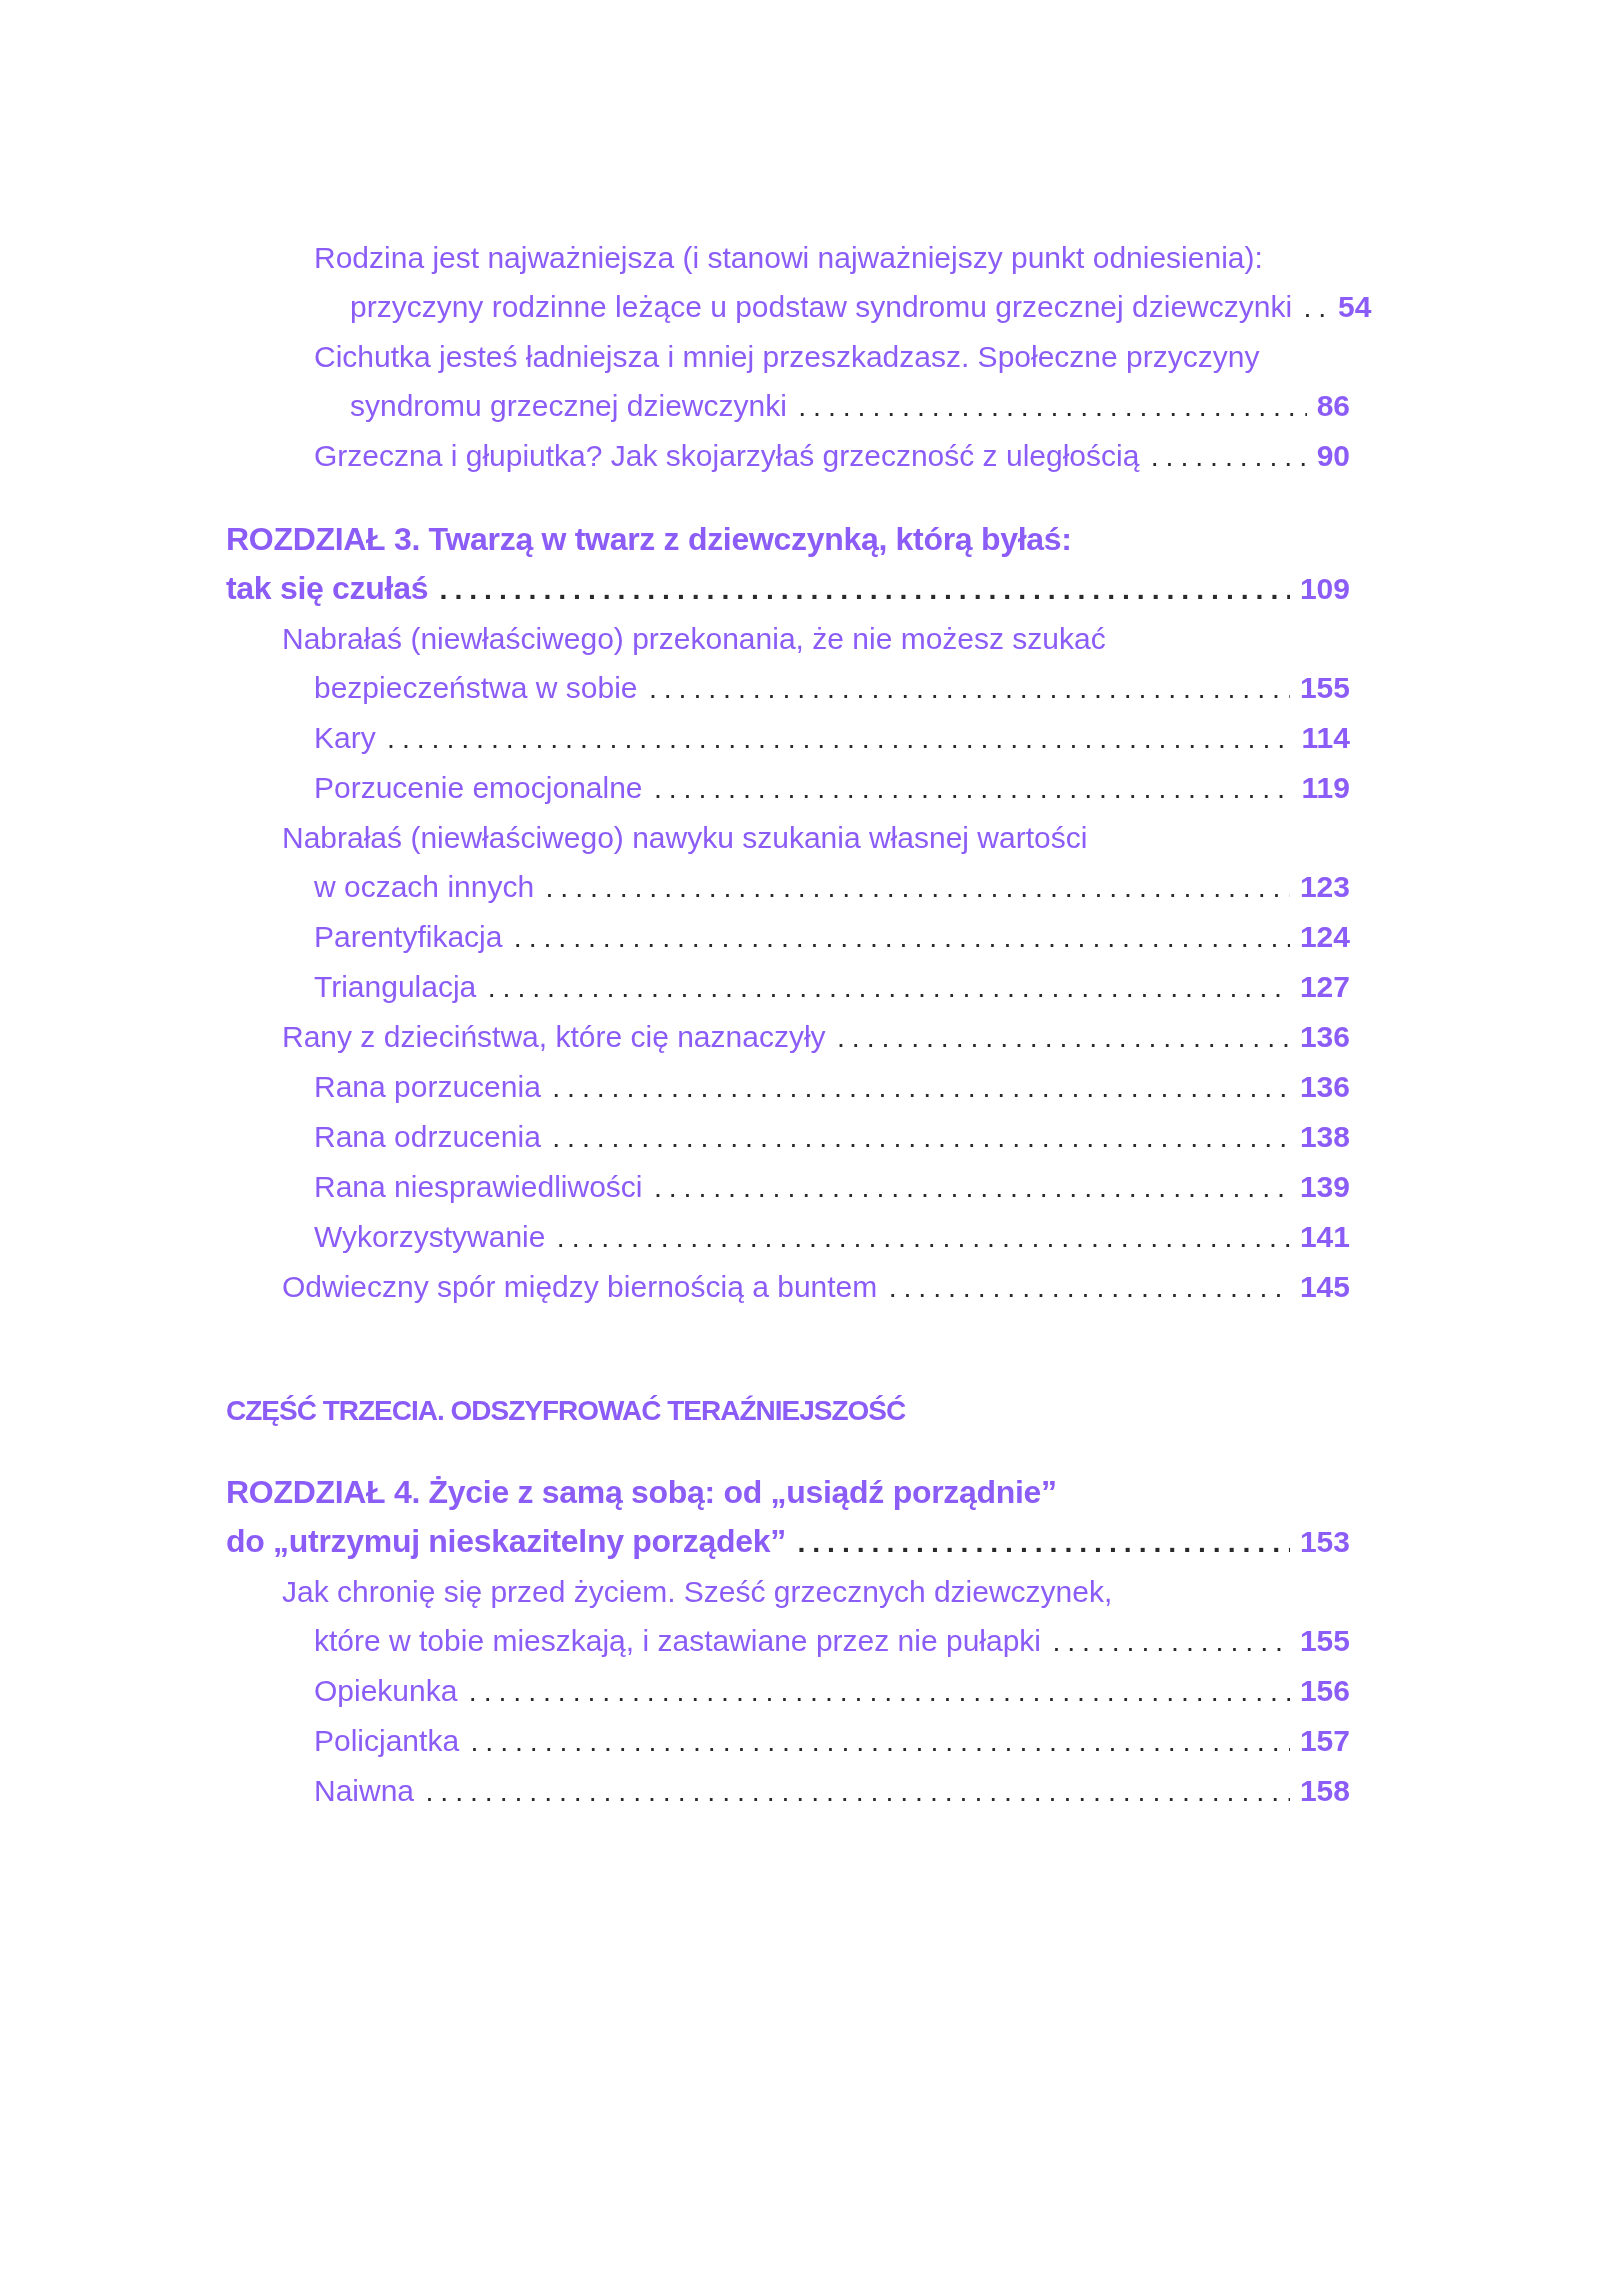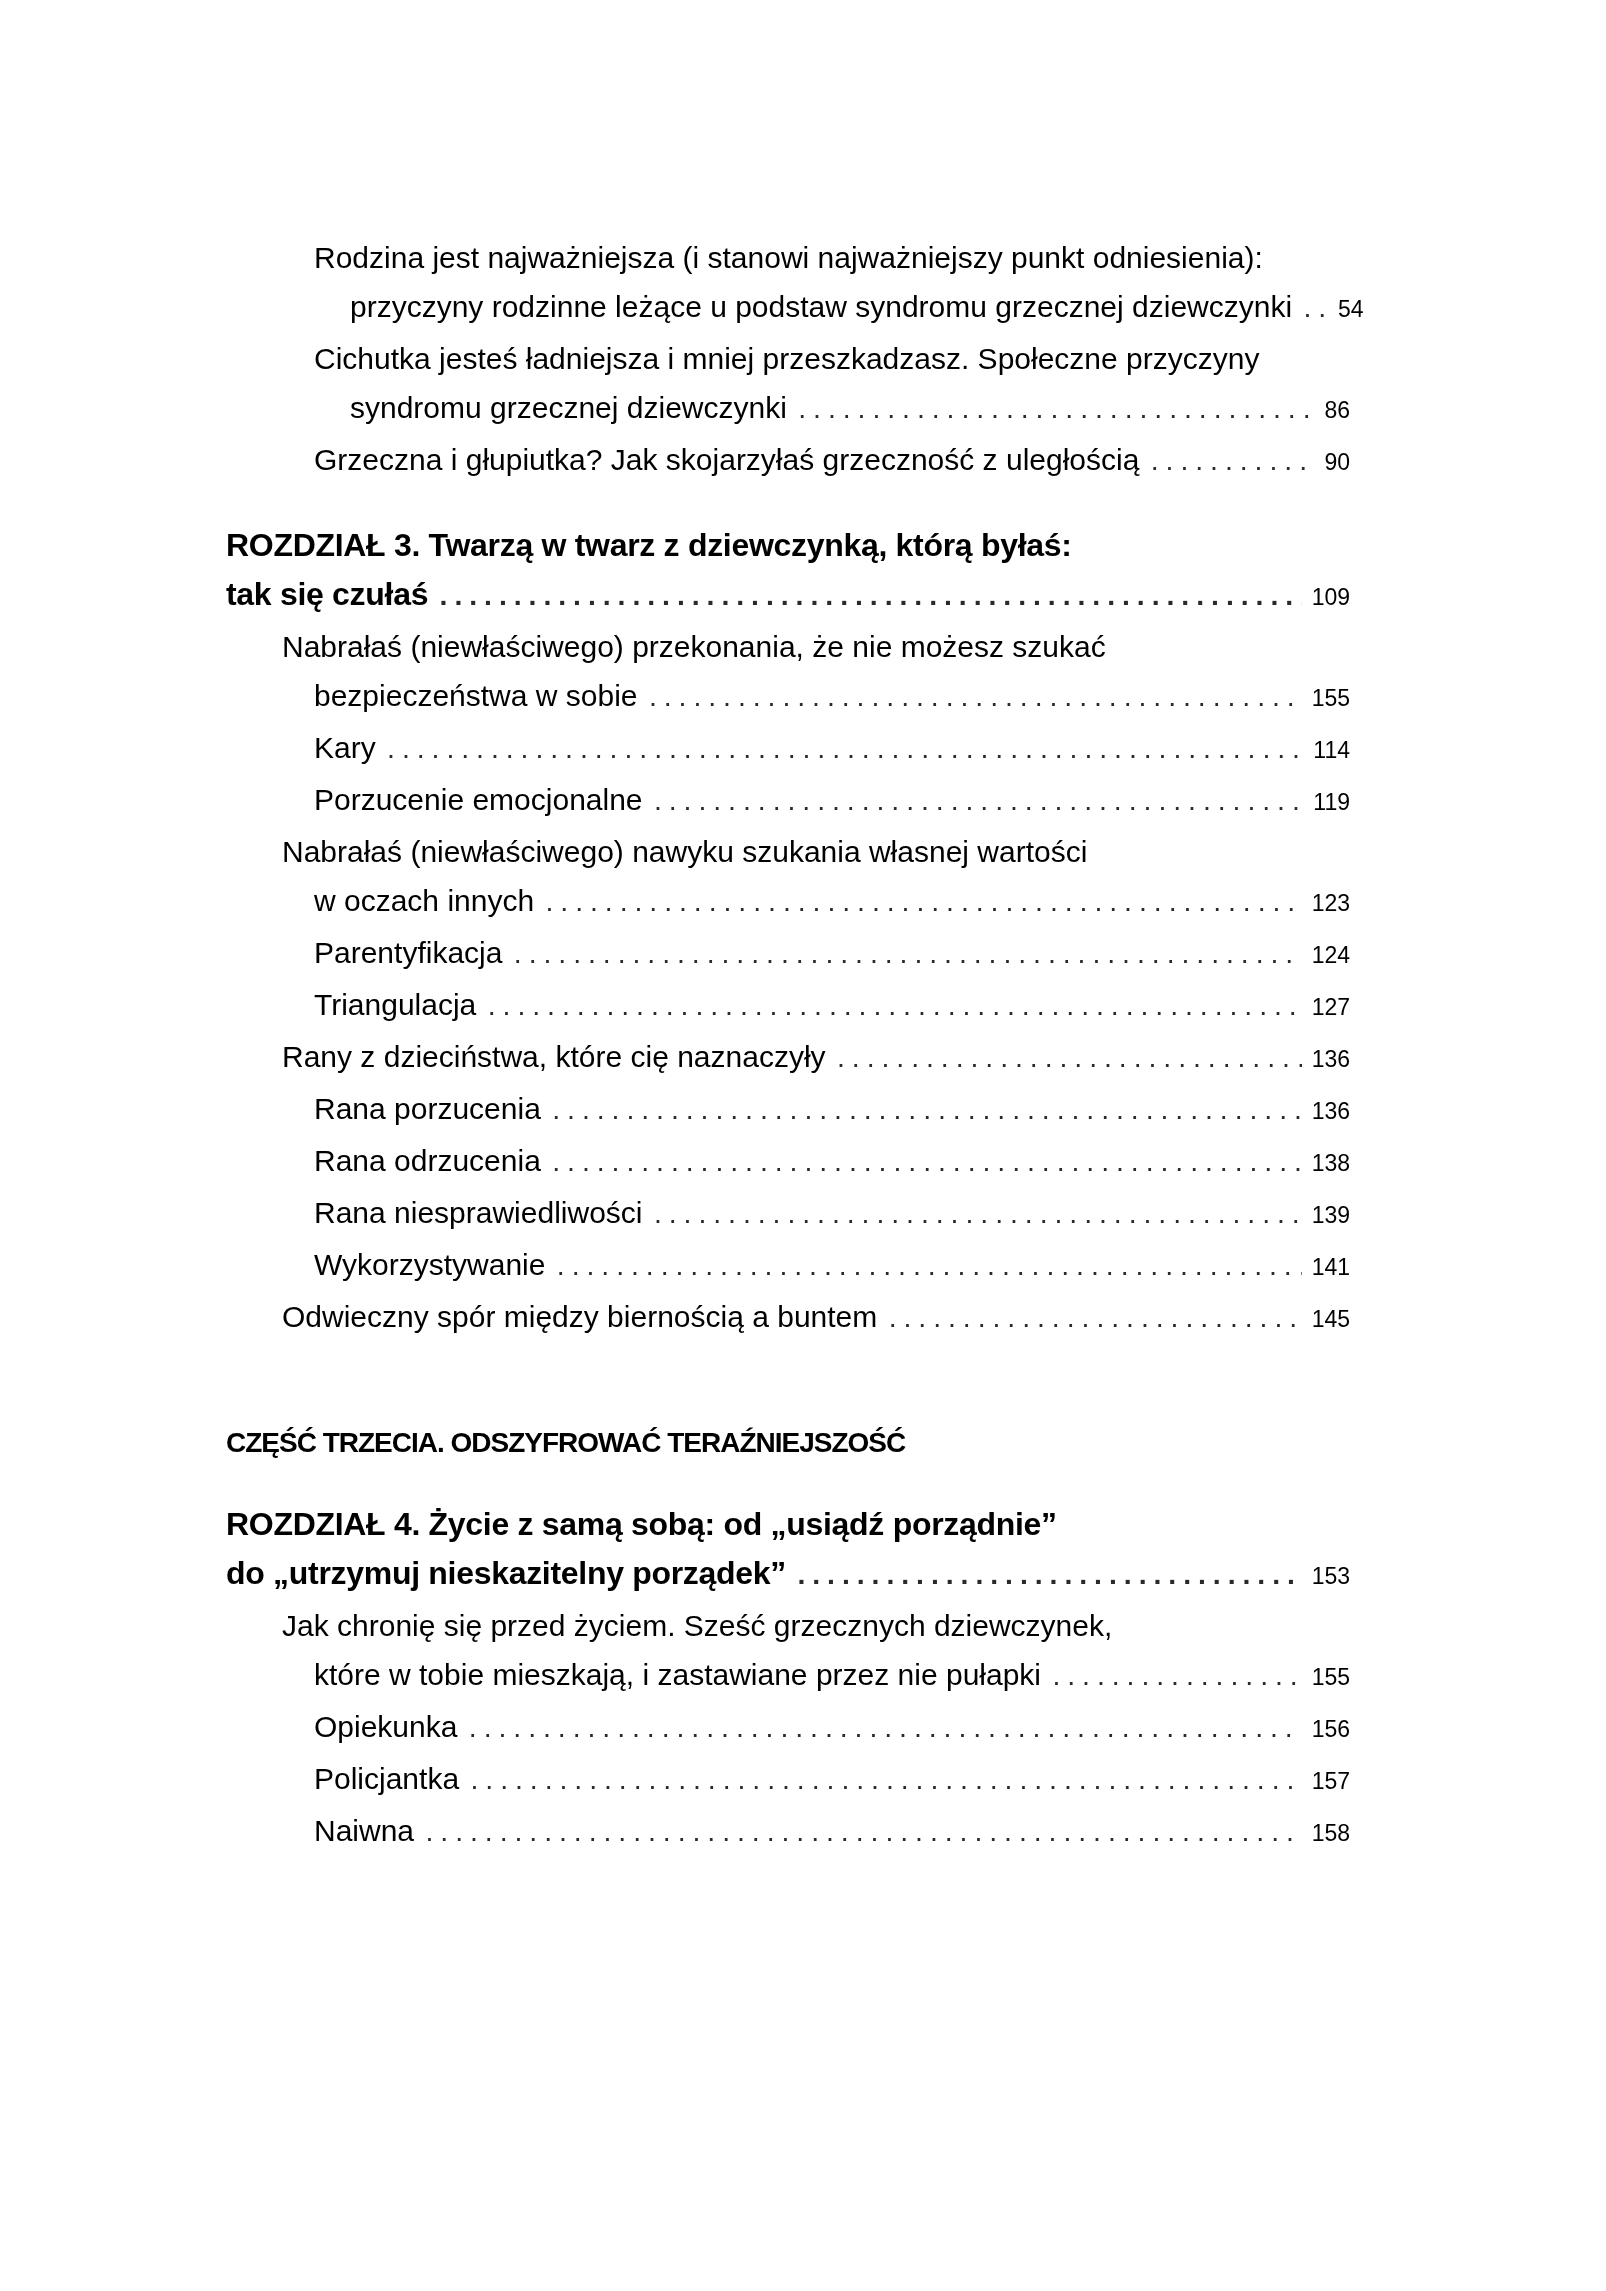--- a/index.html
+++ b/index.html
@@ -1,21 +1,21 @@
 <!DOCTYPE html>
 <html style="font-size:15px"><head>
 <meta charset="utf-8">
 <style>
   html,body{margin:0;padding:0;background:#ffffff;}
   .book-page{
     position:relative;
     width:1606px;height:2291px;
     background:#ffffff;
     font-family:"Liberation Sans","DejaVu Sans",sans-serif;
-    color:#000000;
+    color:#8b5cf6;
     overflow:hidden;
   }
   .toc{
     position:absolute;
     left:226px;top:233px;
     width:1124px;
   }
   .row{
     display:flex;
     align-items:baseline;
@@ -32,21 +32,21 @@
     min-width:25px;
     margin-left:11.4px;
     margin-right:9.5px;
     font-size:28.5px;
     letter-spacing:-0.5px;
     color:#2a2a28;
   }
   .leader::after{
     content:". . . . . . . . . . . . . . . . . . . . . . . . . . . . . . . . . . . . . . . . . . . . . . . . . . . . . . . . . . . . . . . . . . . . . . . .";
   }
-  .pnum{flex:0 0 auto;font-size:23px;font-weight:400;}
+  .pnum{flex:0 0 auto;font-size:30px;font-weight:700;}
   
   .lvl-section .label{margin-left:56px;}
   .lvl-sub .label{margin-left:88px;}
   .lvl-sub2 .label{margin-left:124px;}
   
   .lvl-chapter{font-weight:700;}
   .lvl-chapter .label{font-size:32px;font-weight:700;letter-spacing:-0.3px;}
   .lvl-part{line-height:61px;}
   .lvl-part .label{font-size:28px;font-weight:700;letter-spacing:-1px;}
   

